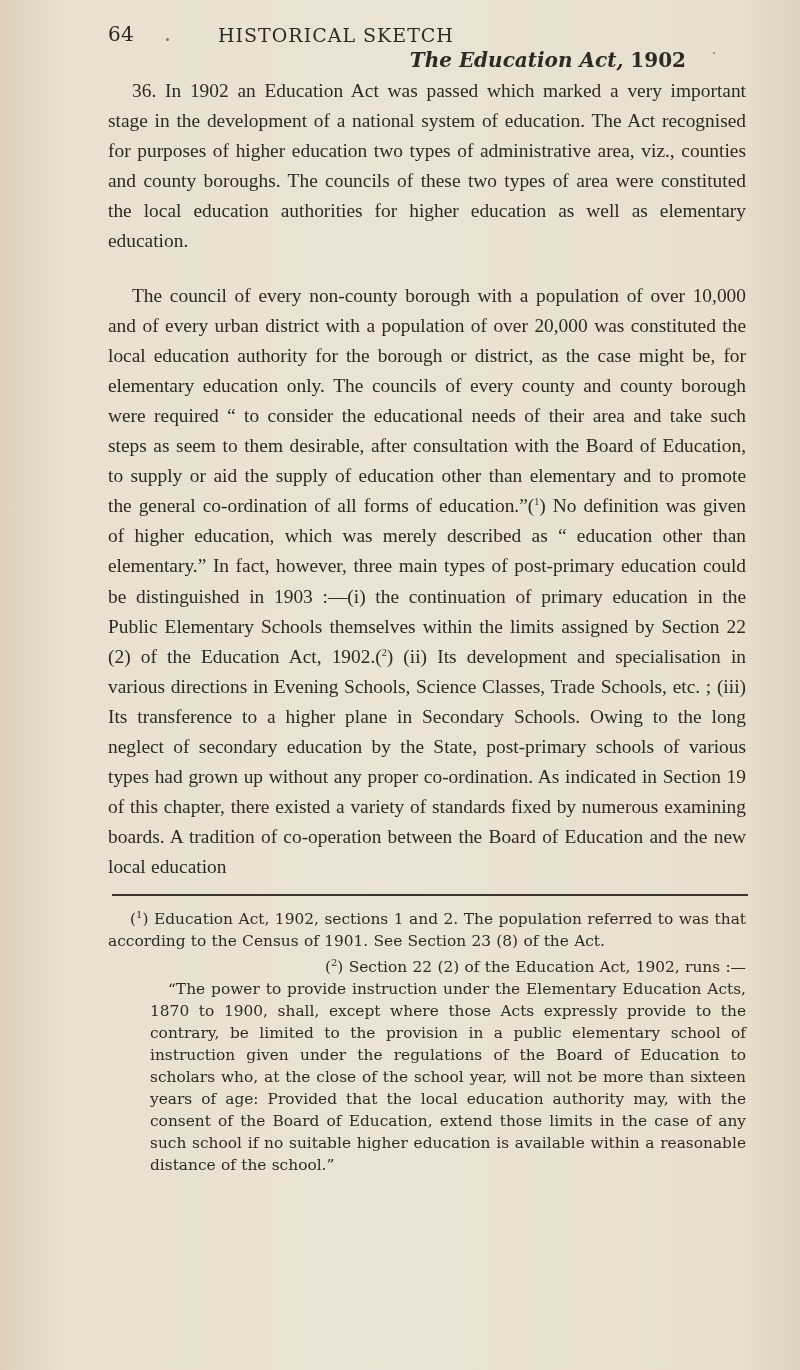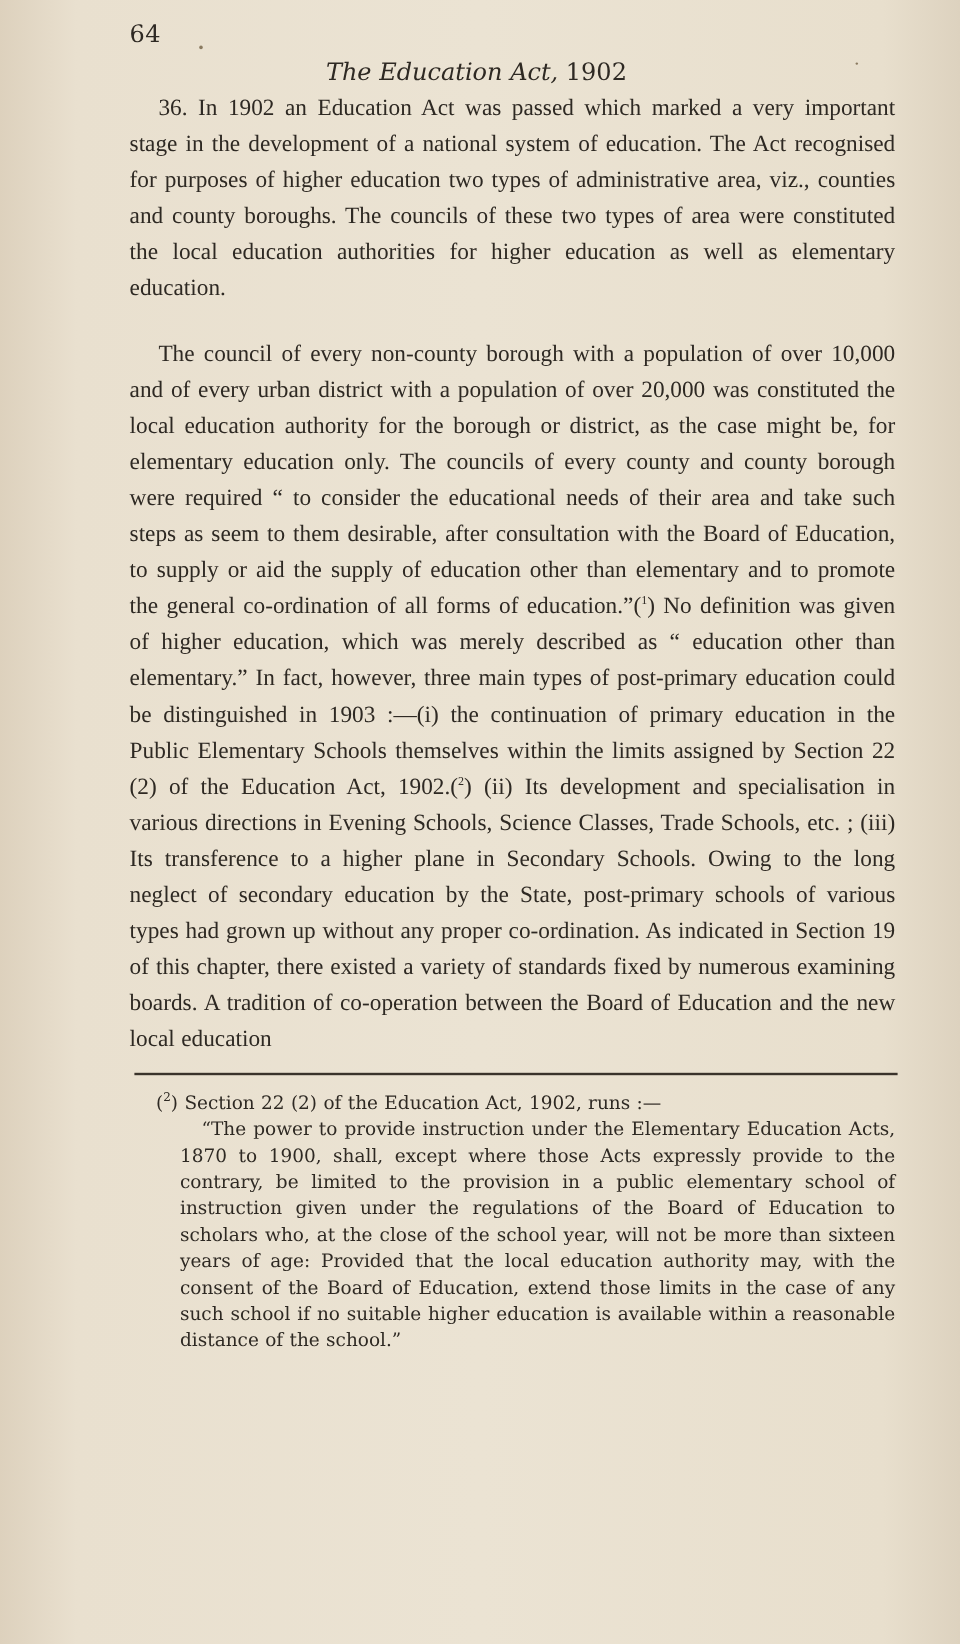--- a/index.html
+++ b/index.html
@@ -17,21 +17,21 @@
       overflow: hidden;
     }
     .page {
       position: absolute;
       left: 108px;
       top: 16px;
       width: 638px;
     }
     .running-head {
       display: flex;
-      align-items: flex-start;
+      align-items: flex-end;
       height: 30px;
       font-size: 19px;
       letter-spacing: 0.3px;
     }
     .page-number {
       width: 70px;
       font-size: 20px;
     }
     .running-title {
       margin-left: 40px;
@@ -73,21 +73,21 @@
       text-align: justify;
       margin: 0;
       word-spacing: 0.4px;
     }
     .footnote.fn1 {
       text-indent: 22px;
     }
     .footnote.fn2-head {
       text-indent: 22px;
       margin-top: 4px;
-      text-align: left;
+      text-align: right;
     }
     .footnote.quote {
       padding-left: 42px;
       text-indent: 18px;
     }
     sup.ref {
       font-size: 10px;
       vertical-align: super;
       line-height: 0;
     }
@@ -102,31 +102,33 @@
 </head>
 <body>
 
 <div class="speck" style="left:166px; top:38px;"></div>
 <div class="speck" style="left:713px; top:52px; width:2px; height:2px;"></div>
 
 <div class="page">
 
   <div class="running-head">
     <span class="page-number">64</span>
+    <span class="running-title">HISTORICAL SKETCH</span>
   </div>
 
-  <h2 class="section-heading" style="font-weight:normal;">
+  <h2 class="section-heading" style="font-weight:bold;text-align:right;">
     <span>The Education Act,</span>
     <span class="year">1902</span>
   </h2>
 
   <p class="para">36. In 1902 an Education Act was passed which marked a very important stage in the development of a national system of education.  The Act recognised for purposes of higher education two types of administrative area, viz., counties and county boroughs.  The councils of these two types of area were constituted the local education authorities for higher education as well as elementary education.</p>
 
   <p class="para"><span>The council of every non-county borough with a population of over 10,000 and of every urban district with a population of over 20,000 was constituted the local education authority for the borough or district, as the case might be, for elementary education only.  The councils of every county and county borough were required “ to consider the educational needs of their area and take such steps as seem to them desirable, after consultation with the Board of Education, to supply or aid the supply of education other than elementary and to promote the general co-ordination of all forms of education.”(</span><sup class="ref">1</sup><span>)  No definition was given of higher education, which was merely described as “ education other than elementary.”  In fact, however, three main types of post-primary education could be distinguished in 1903 :—(i) the continuation of primary education in the Public Elementary Schools themselves within the limits assigned by Section 22 (2) of the Education Act, 1902.(</span><sup class="ref">2</sup><span>)  (ii) Its development and specialisation in various directions in Evening Schools, Science Classes, Trade Schools, etc. ;  (iii) Its transference to a higher plane in Secondary Schools.  Owing to the long neglect of secondary education by the State, post-primary schools of various types had grown up without any proper co-ordination.  As indicated in Section 19 of this chapter, there existed a variety of standards fixed by numerous examining boards.  A tradition of co-operation between the Board of Education and the new local education</span></p>
 
   <div class="rule"></div>
 
+  <p class="footnote fn1">(<sup class="ref">1</sup>)<span> Education Act, 1902, sections 1 and 2.  The population referred to was that according to the Census of 1901.  See Section 23 (8) of the Act.</span></p>
 
   <p class="footnote fn2-head">(<sup class="ref">2</sup>)<span> Section 22 (2) of the Education Act, 1902, runs :—</span></p>
 
   <p class="footnote quote">“The power to provide instruction under the Elementary Education Acts, 1870 to 1900, shall, except where those Acts expressly provide to the contrary, be limited to the provision in a public elementary school of instruction given under the regulations of the Board of Education to scholars who, at the close of the school year, will not be more than sixteen years of age: Provided that the local education authority may, with the consent of the Board of Education, extend those limits in the case of any such school if no suitable higher education is available within a reasonable distance of the school.”</p>
 
 </div>
 
 </body></html>

